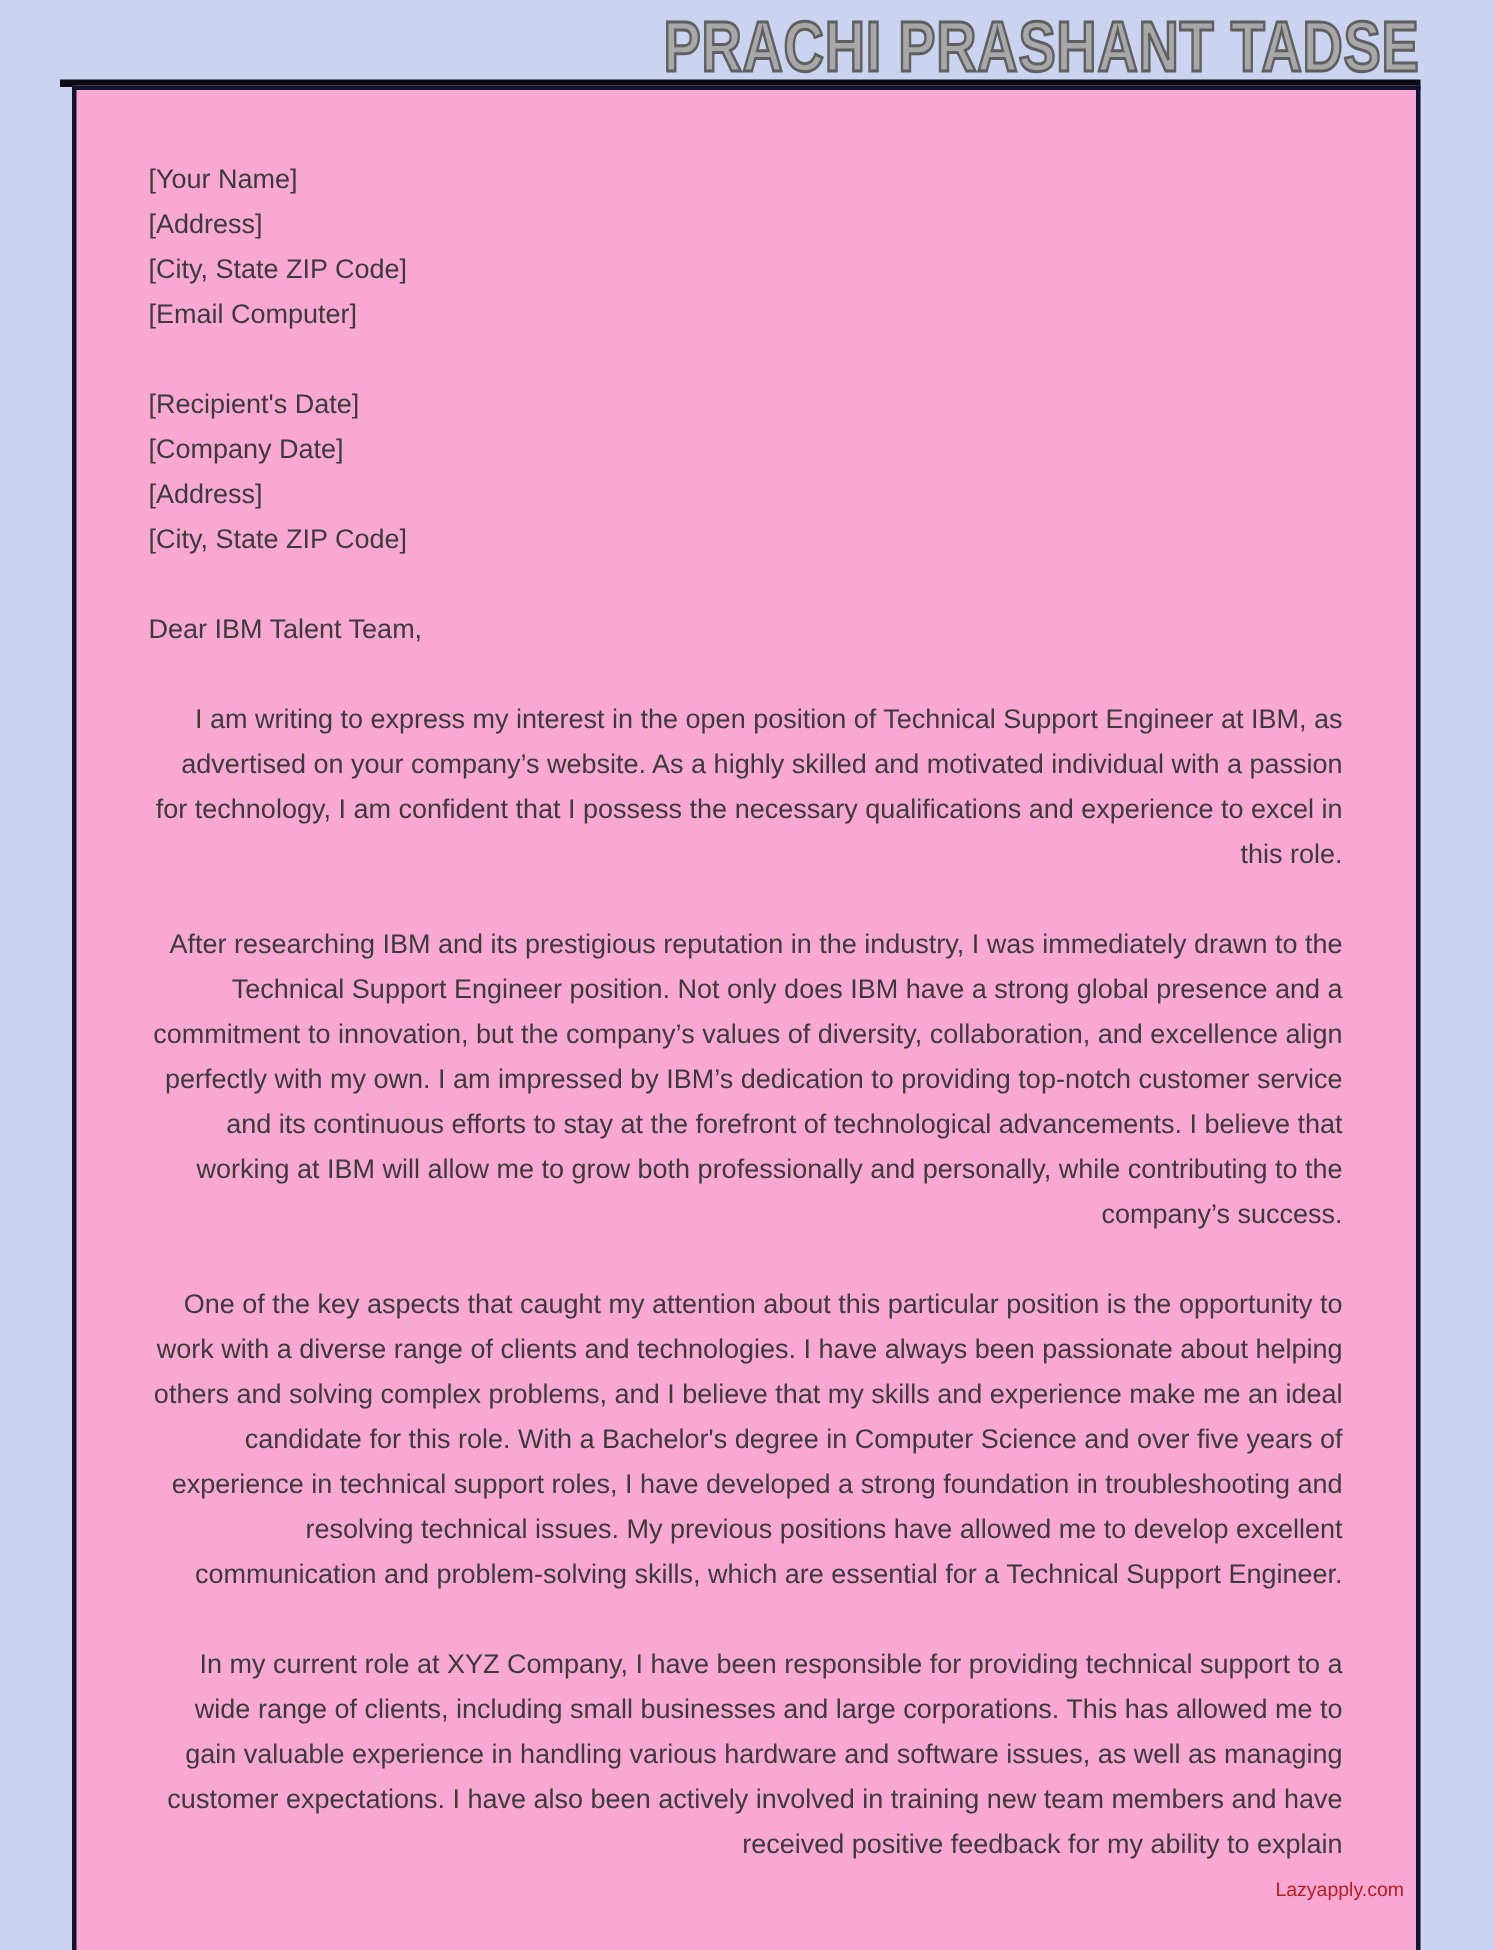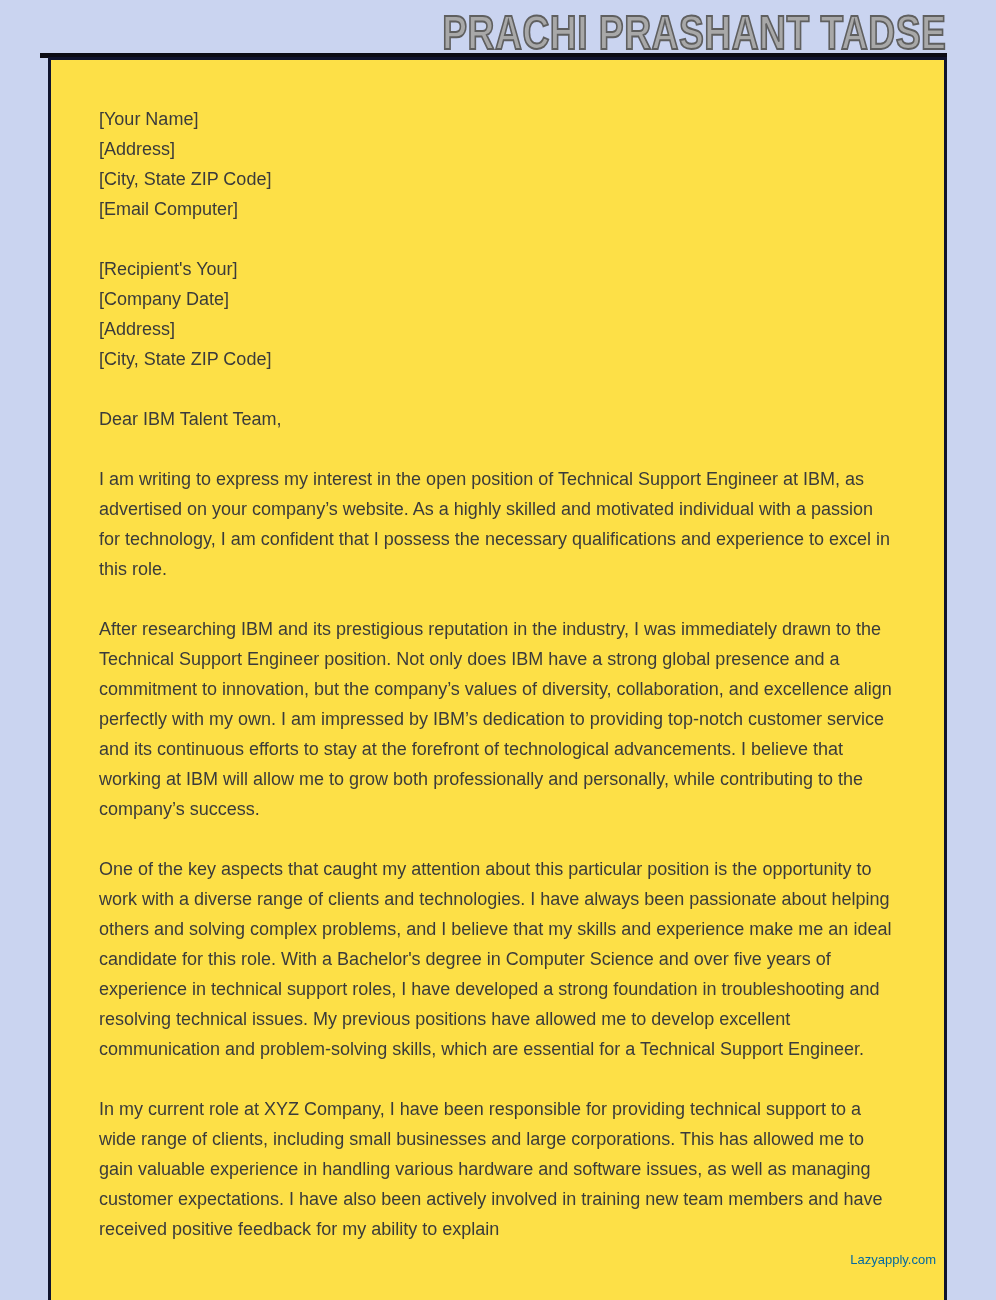--- a/index.html
+++ b/index.html
@@ -39,21 +39,21 @@
     height: 5px;
     background: #0c0c14;
   }
 
   .page {
     position: absolute;
     top: 57px;
     left: 48px;
     width: 899px;
     height: 1243px;
-    background: #fde047;
+    background: #f9a8d4;
     border: 3px solid #10142e;
     border-bottom: none;
     overflow: hidden;
   }
 
   .letter {
     padding: 44px 49px 0 48px;
     font-size: 18px;
     line-height: 30px;
     color: #3b3b3b;
@@ -67,29 +67,29 @@
     height: 30px;
     white-space: nowrap;
   }
 
   .salutation {
     height: 30px;
   }
 
   .para {
     margin-top: 30px;
-    text-align: left;
+    text-align: right;
   }
 
   .watermark {
     position: absolute;
     right: 60px;
     bottom: 33px;
     font-size: 13px;
-    color: #0369a1;
+    color: #b91c1c;
     z-index: 5;
   }
 </style>
 </head>
 <body>
 
 <div class="header-title">PRACHI PRASHANT TADSE</div>
 
 <div class="top-bar"></div>
 
@@ -98,21 +98,21 @@
   <div class="letter">
 
     <div class="block">
       <div class="line">[Your Name]</div>
       <div class="line">[Address]</div>
       <div class="line">[City, State ZIP Code]</div>
       <div class="line">[Email Computer]</div>
     </div>
 
     <div class="block">
-      <div class="line">[Recipient's Your]</div>
+      <div class="line">[Recipient's Date]</div>
       <div class="line">[Company Date]</div>
       <div class="line">[Address]</div>
       <div class="line">[City, State ZIP Code]</div>
     </div>
 
     <div class="salutation">Dear IBM Talent Team,</div>
 
     <p class="para">I am writing to express my interest in the open position of Technical Support Engineer at IBM, as advertised on your company’s website. As a highly skilled and motivated individual with a passion for technology, I am confident that I possess the necessary qualifications and experience to excel in this role.</p>
     <p class="para">After researching IBM and its prestigious reputation in the industry, I was immediately drawn to the Technical Support Engineer position. Not only does IBM have a strong global presence and a commitment to innovation, but the company’s values of diversity, collaboration, and excellence align perfectly with my own. I am impressed by IBM’s dedication to providing top-notch customer service and its continuous efforts to stay at the forefront of technological advancements. I believe that working at IBM will allow me to grow both professionally and personally, while contributing to the company’s success.</p>
     <p class="para">One of the key aspects that caught my attention about this particular position is the opportunity to work with a diverse range of clients and technologies. I have always been passionate about helping others and solving complex problems, and I believe that my skills and experience make me an ideal candidate for this role. With a Bachelor's degree in Computer Science and over five years of experience in technical support roles, I have developed a strong foundation in troubleshooting and resolving technical issues. My previous positions have allowed me to develop excellent communication and problem-solving skills, which are essential for a Technical Support Engineer.</p>

